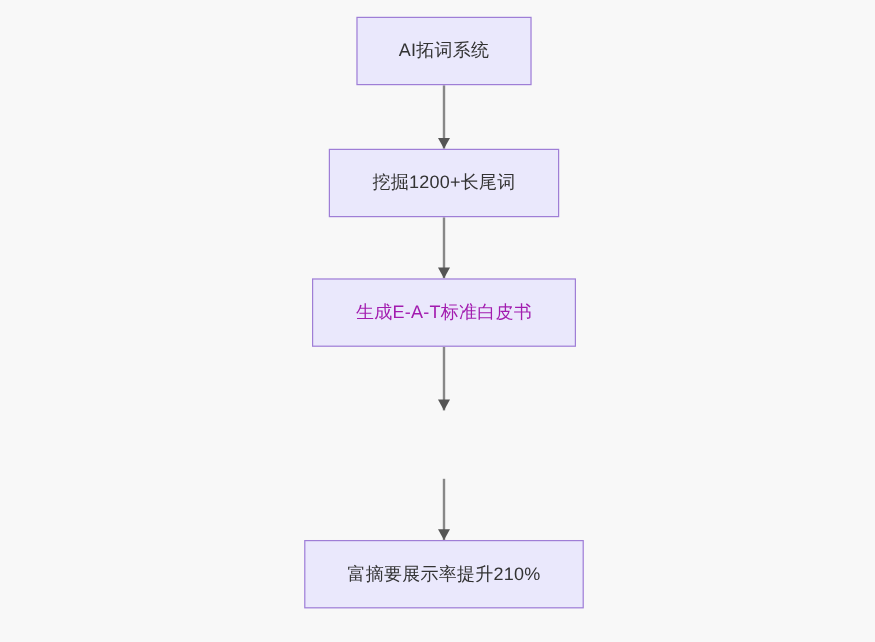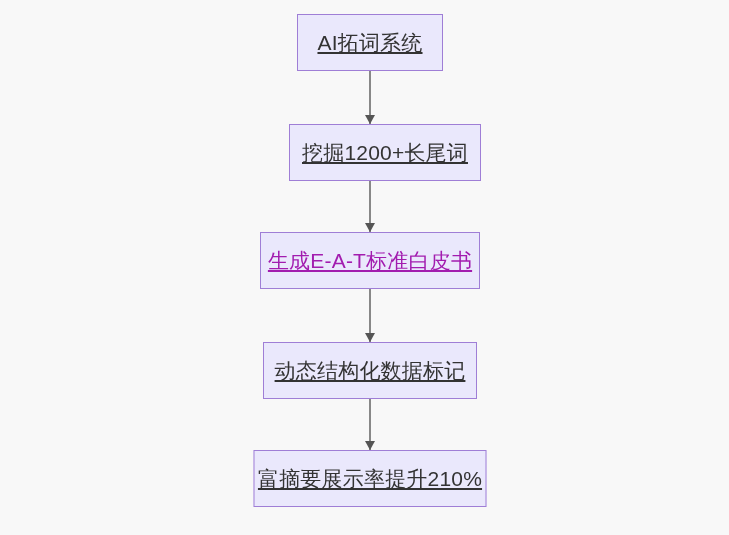--- a/index.html
+++ b/index.html
@@ -27,26 +27,25 @@
     background: #eae8fc;
     border: 1px solid #9f7ed6;
     border-radius: 0;
     display: flex;
     align-items: center;
     justify-content: center;
     transform: translateX(-50%);
   }
 
   .node-label {
-    font-size: 21px;
+    font-size: 15px;
     line-height: 1;
     color: #333333;
     white-space: nowrap;
     letter-spacing: 0.2px;
-    text-decoration: underline;
   }
 
   .edge {
     position: absolute;
     transform: translateX(-50%);
     width: 12px;
     pointer-events: none;
   }
   .edge-line {
     position: absolute;
@@ -87,26 +86,23 @@
     <div class="edge-head" style="border-top-color: rgb(85, 85, 85);"></div>
   </div>
   <div class="edge" style="left: 370px; top: 399px; height: 51px;">
     <div class="edge-line" style="background: rgb(136, 136, 136);"></div>
     <div class="edge-head" style="border-top-color: rgb(85, 85, 85);"></div>
   </div>
 
   <div class="node" style="left: 370px; top: 14px; width: 146px; height: 57px; background: rgb(234, 232, 252); border-color: rgb(159, 126, 214);">
     <span class="node-label" style="color: rgb(51, 51, 51);">AI拓词系统</span>
   </div>
-  <div class="node" style="left: 370px; top: 124px; width: 192px; height: 57px; background: rgb(234, 232, 252); border-color: rgb(159, 126, 214); margin-left: 15px;">
+  <div class="node" style="left: 370px; top: 124px; width: 192px; height: 57px; background: rgb(234, 232, 252); border-color: rgb(159, 126, 214);">
     <span class="node-label" style="color: rgb(51, 51, 51);">挖掘1200+长尾词</span>
   </div>
   <div class="node" style="left: 370px; top: 232px; width: 220px; height: 57px; background: rgb(234, 232, 252); border-color: rgb(159, 126, 214);">
     <span class="node-label" style="color: #a21caf;">生成E-A-T标准白皮书</span>
-  </div>
-  <div class="node" style="left: 370px; top: 342px; width: 214px; height: 57px; background: rgb(234, 232, 252); border-color: rgb(159, 126, 214);">
-    <span class="node-label" style="color: rgb(51, 51, 51);">动态结构化数据标记</span>
   </div>
   <div class="node" style="left: 370px; top: 450px; width: 233px; height: 57px; background: rgb(234, 232, 252); border-color: rgb(159, 126, 214);">
     <span class="node-label" style="color: rgb(51, 51, 51);">富摘要展示率提升210%</span>
   </div>
 
 </div>
 
 </body></html>

